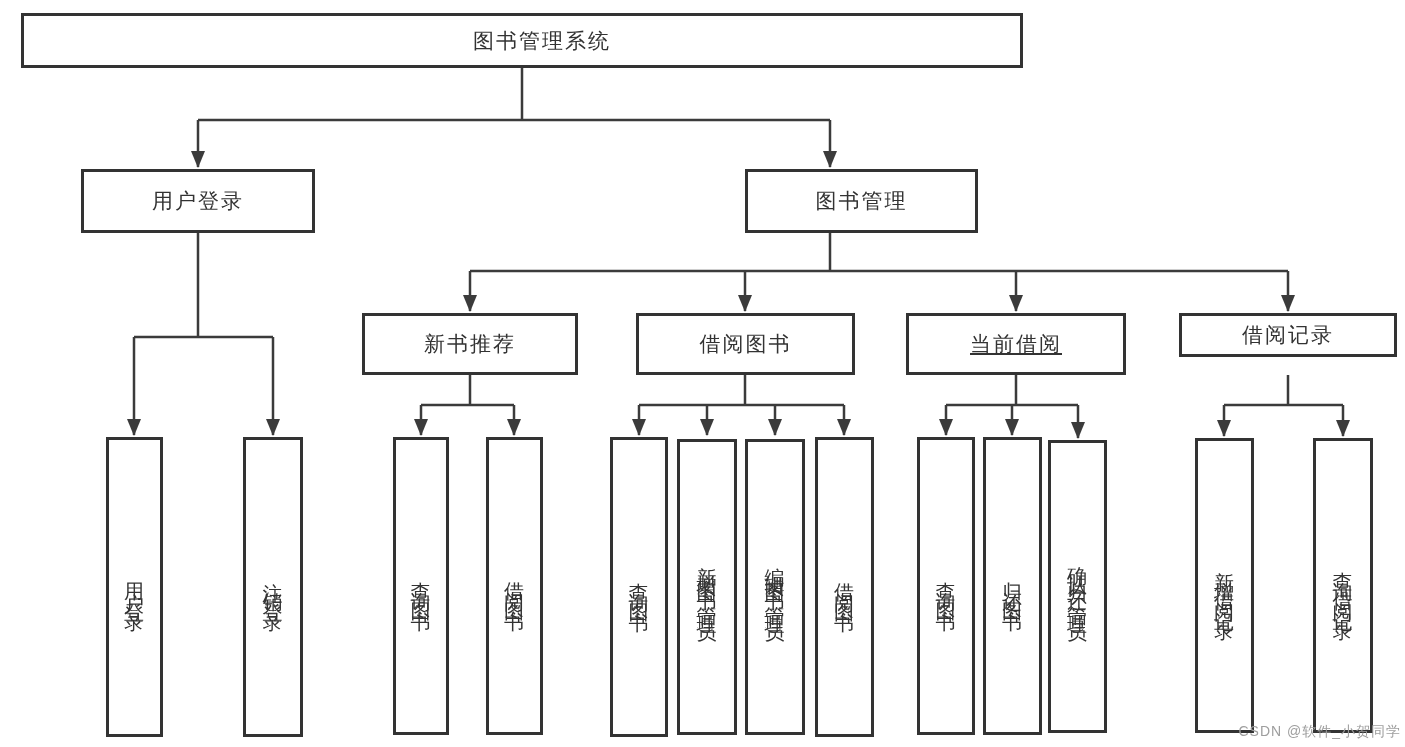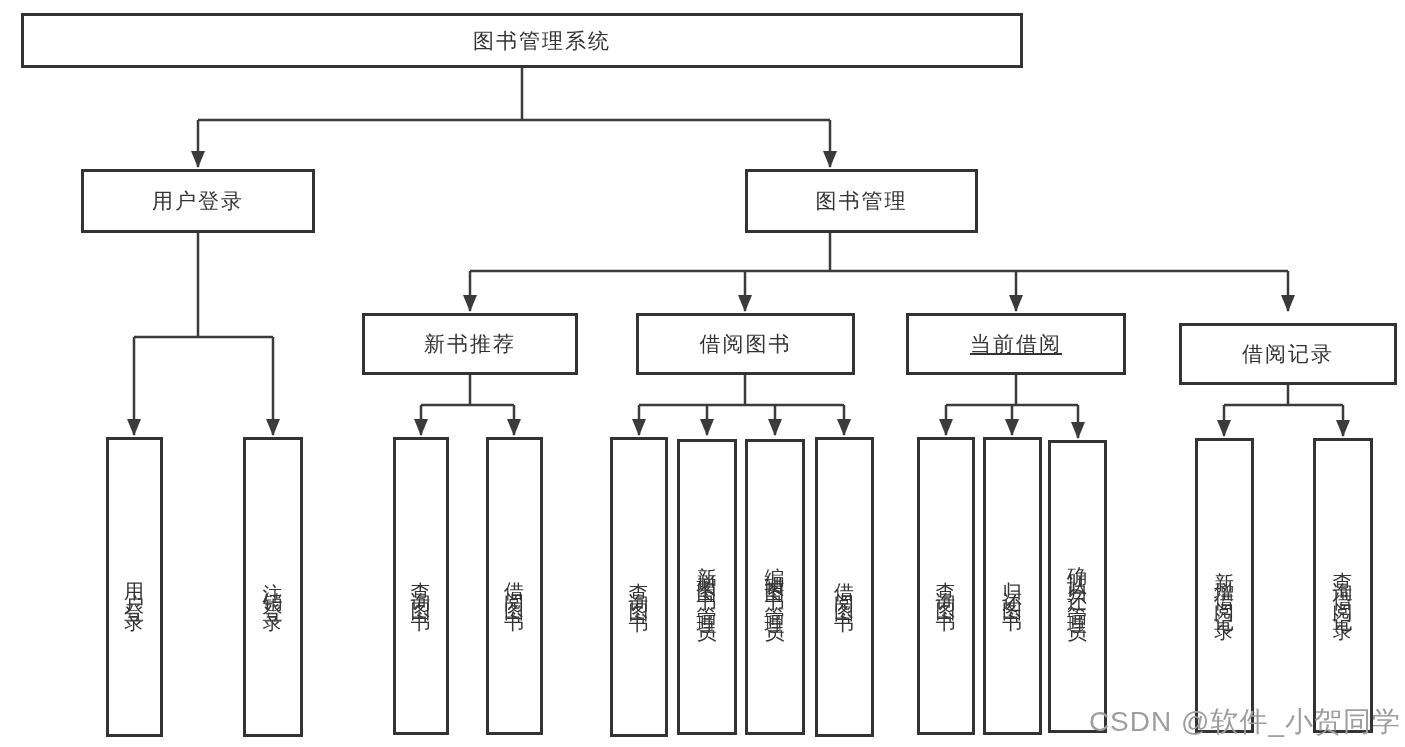--- a/index.html
+++ b/index.html
@@ -28,21 +28,21 @@
     writing-mode:vertical-rl;
     text-orientation:mixed;
     letter-spacing:10px;
     line-height:1;
     font-size:20px;
   }
   .watermark{
     position:absolute;
     right:4px;
     bottom:6px;
-    font-size:28px;
+    font-size:14px;
     color:#9e9e9e;
     letter-spacing:1px;
     white-space:nowrap;
   }
 </style>
 </head>
 <body>
 
 <div class="canvas">
 
@@ -90,21 +90,21 @@
   </svg>
 
   <div class="box" style="left:21px;top:13px;width:1002px;height:55px;padding-left:40px;">图书管理系统</div>
 
   <div class="box" style="left:81px;top:169px;width:234px;height:64px;">用户登录</div>
   <div class="box" style="left:713px;top:169px;width:233px;height:64px;margin-left:32px;">图书管理</div>
 
   <div class="box" style="left:362px;top:313px;width:216px;height:62px;">新书推荐</div>
   <div class="box" style="left:636px;top:313px;width:219px;height:62px;">借阅图书</div>
   <div class="box" style="left:906px;top:313px;width:220px;height:62px;text-decoration:underline;">当前借阅</div>
-  <div class="box" style="left:1179px;top:323px;width:218px;height:62px;">借阅记录</div>
+  <div class="box" style="left:1179px;top:313px;width:218px;height:44px;">借阅记录</div>
 
   <div class="box vbox" style="left:106px;top:437px;width:57px;height:300px;">用户登录</div>
   <div class="box vbox" style="left:243px;top:437px;width:60px;height:300px;">注销登录</div>
 
   <div class="box vbox" style="left:393px;top:437px;width:56px;height:298px;">查询图书</div>
   <div class="box vbox" style="left:486px;top:437px;width:57px;height:298px;">借阅图书</div>
 
   <div class="box vbox" style="left:610px;top:437px;width:58px;height:300px;">查询图书</div>
   <div class="box vbox" style="left:677px;top:439px;width:60px;height:296px;letter-spacing:8px;">新增图书（管理员）</div>
   <div class="box vbox" style="left:745px;top:439px;width:60px;height:296px;letter-spacing:8px;">编辑图书（管理员）</div>

